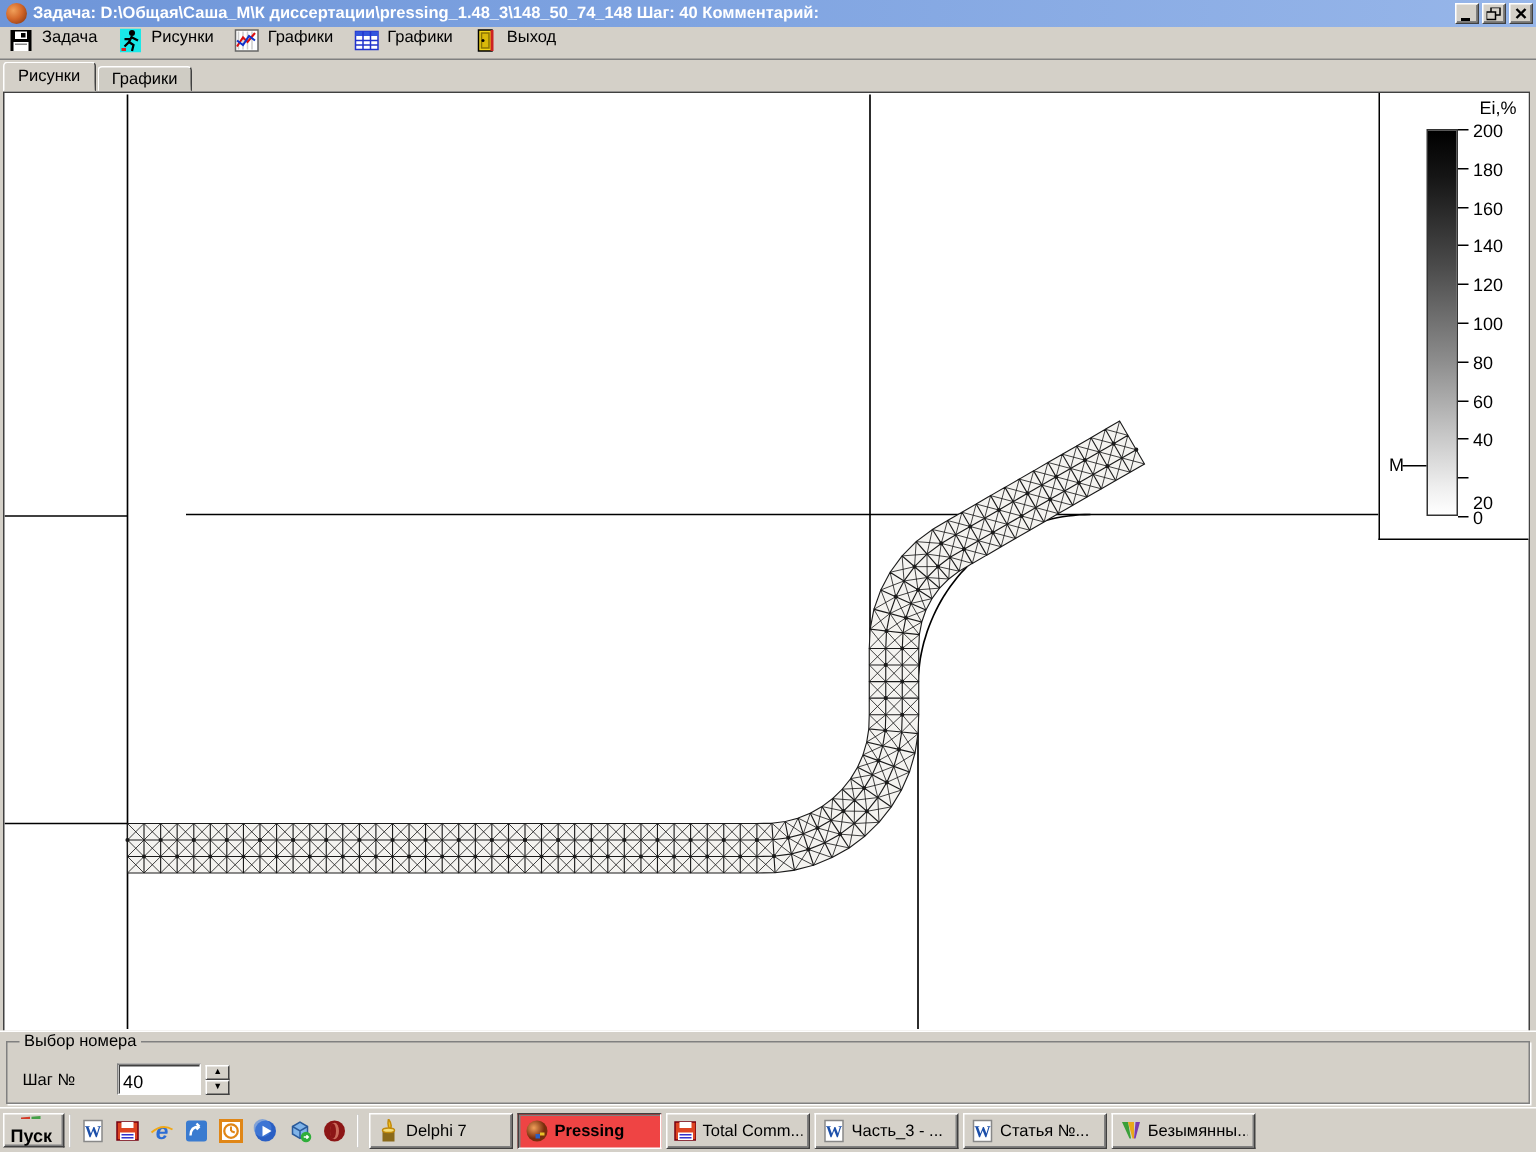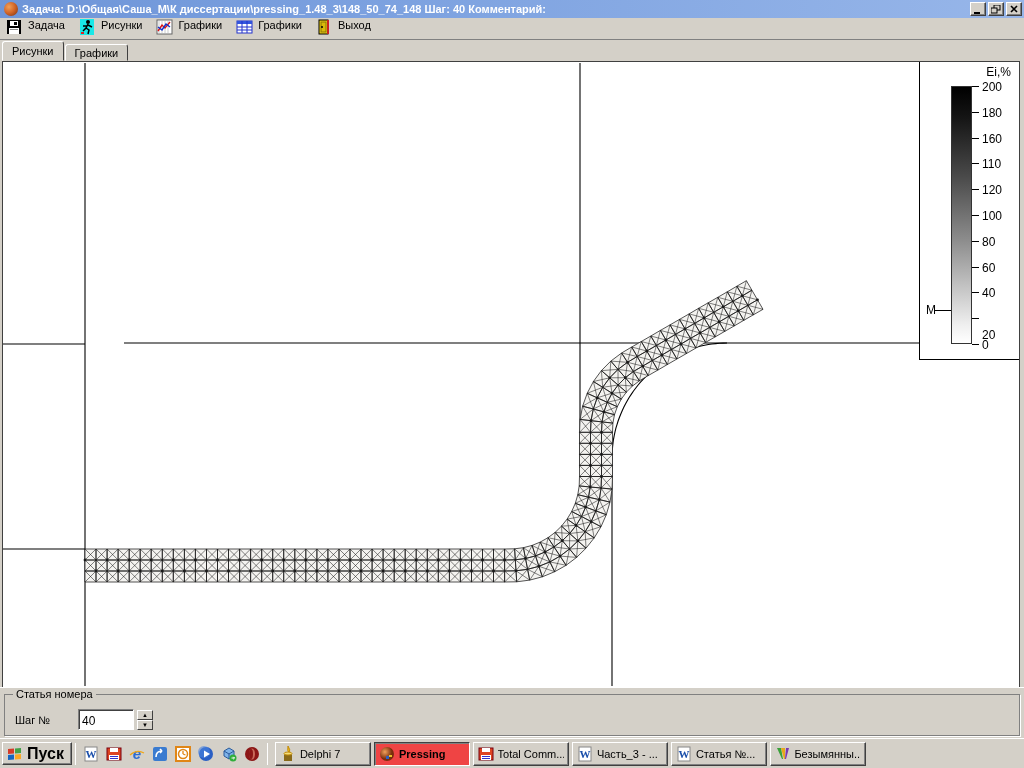--- a/index.html
+++ b/index.html
@@ -68,21 +68,21 @@
   .spin { display:flex; flex-direction:column; margin-left:3px; }
   .spinbtn { width:16px; height:10px; background:#d4d0c8; border:1px solid;
     border-color:#fff #404040 #404040 #fff; display:flex; align-items:center; justify-content:center;
     font-size:6px; line-height:6px; }
 
   
   .taskbar { position:absolute; left:0; top:738px; width:1024px; height:30px; background:#d4d0c8;
     border-top:1px solid #fff; display:flex; align-items:center; padding:0 2px; }
   .startbtn { height:23px; display:flex; align-items:center; gap:4px; padding:0 7px 0 4px;
     background:#d4d0c8; border:1px solid; border-color:#fff #404040 #404040 #fff;
-    box-shadow:inset -1px -1px 0 #808080; font-weight:bold; font-size:16px; }
+    box-shadow:inset -1px -1px 0 #808080; font-weight:bold; font-size:12px;flex-direction:column; }
   .tsep { width:1px; height:22px; background:#808080; border-right:1px solid #fff; margin:0 3px; }
   .ql { display:flex; align-items:center; gap:3px; padding:0 2px; }
   .qlicon { width:20px; height:20px; display:flex; align-items:center; justify-content:center; }
   .tasks { display:flex; align-items:center; gap:3px; margin-left:4px; flex:0 0 auto; }
   .taskbtn { width:96px; height:24px; display:flex; align-items:center; gap:4px; padding:0 4px;
     background:#d4d0c8; border:1px solid; border-color:#fff #404040 #404040 #fff;
     box-shadow:inset -1px -1px 0 #808080; overflow:hidden; }
   .taskbtn.active { background:#ef4444; border-color:#404040 #fff #fff #404040;
     box-shadow:inset 1px 1px 0 #808080; font-weight:bold; }
   .taskbtn .tlabel { white-space:nowrap; overflow:hidden; font-size:11px; }
@@ -202,21 +202,21 @@
       <div class="ltitle">Ei,%</div>
       <div class="bar"></div>
       <div id="legendticks">
           <div class="tick" style="top: 24px;"></div>
           <div class="ticklbl" style="top: 24px;">200</div>
           <div class="tick" style="top: 49.8px;"></div>
           <div class="ticklbl" style="top: 49.8px;">180</div>
           <div class="tick" style="top: 75.6px;"></div>
           <div class="ticklbl" style="top: 75.6px; text-align: right;">160</div>
           <div class="tick" style="top: 101.4px;"></div>
-          <div class="ticklbl" style="top: 101.4px;">110</div>
+          <div class="ticklbl" style="top: 101.4px;">140</div>
           <div class="tick" style="top: 127.2px;"></div>
           <div class="ticklbl" style="top: 127.2px;">120</div>
           <div class="tick" style="top: 153px;"></div>
           <div class="ticklbl" style="top: 153px;">100</div>
           <div class="tick" style="top: 178.8px;"></div>
           <div class="ticklbl" style="top: 178.8px;">80</div>
           <div class="tick" style="top: 204.6px;"></div>
           <div class="ticklbl" style="top: 204.6px;">60</div>
           <div class="tick" style="top: 230.4px;"></div>
           <div class="ticklbl" style="top: 230.4px;">40</div>
@@ -225,21 +225,21 @@
           <div class="tick" style="top: 282px;"></div>
           <div class="ticklbl" style="top: 282px;">0</div>
         </div>
       <div class="mlbl" id="mlbl" style="top: 248.46px;">M</div>
       <div class="mline" id="mline" style="top: 248.46px;"></div>
     </div>
   </div>
 
   <div class="bottom">
     <div class="group">
-      <div class="glabel">Статья номера</div>
+      <div class="glabel">Выбор номера</div>
       <div class="steprow">
         <div class="steplbl">Шаг №</div>
         <input class="stepedit" value="40" style="">
         <div class="spin">
           <div class="spinbtn">
               <span>▲</span>
             </div>
           <div class="spinbtn">
               <span>▼</span>
             </div>

